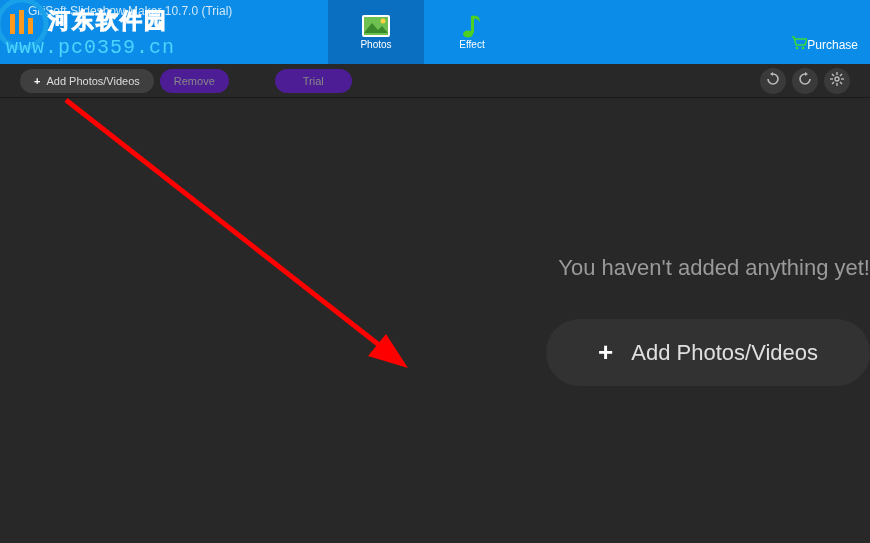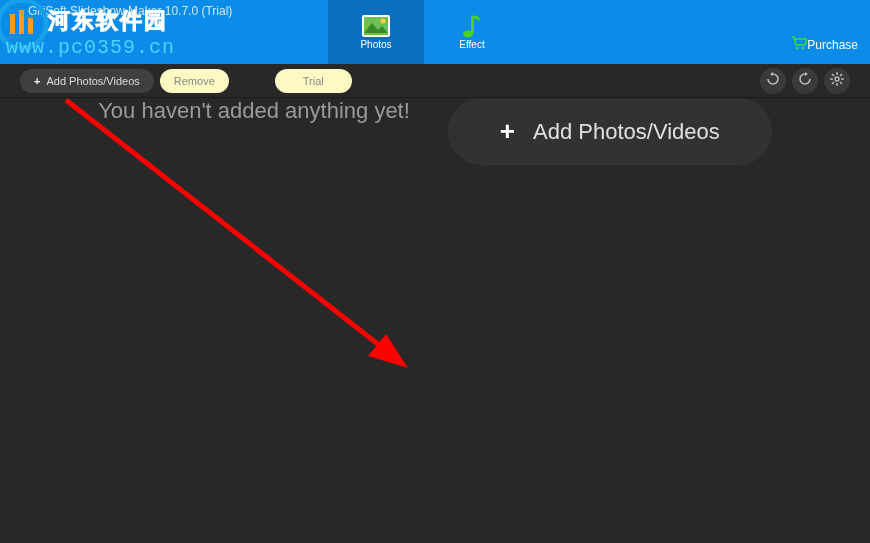--- a/index.html
+++ b/index.html
@@ -13,28 +13,28 @@
     .wm-url { position: absolute; left: 6px; top: 36px; font-size: 20px; color: #4dd4ff; z-index: 21; pointer-events: none; letter-spacing: 1px; font-family: Liberation Mono, monospace; }
     
     .tabs { margin-left: 328px; display: flex; height: 100%; }
     .tab { width: 96px; display: flex; flex-direction: column; align-items: center; justify-content: center; gap: 2px; color: #fff; font-size: 10px; cursor: pointer; }
     .tab.active { background: #0a6fc0; }
     .tab-icon { width: 28px; height: 22px; display: flex; align-items: center; justify-content: center; }
     
     .purchase { position: absolute; right: 12px; top: 36px; display: flex; align-items: center; color: #fff; font-size: 12px; cursor: pointer; }
     
     .toolbar { height: 34px; background: #282828; display: flex; align-items: center; padding: 0 20px; gap: 6px; border-bottom: 1px solid #1a1a1a; }
-    .tool-btn { height: 24px; padding: 0 14px; border-radius: 12px; background: #fef9c3; color: #888; font-size: 11px; display: flex; align-items: center; gap: 6px; cursor: pointer; border: none; }
+    .tool-btn { height: 24px; padding: 0 14px; border-radius: 12px; background: #4c1d95; color: #888; font-size: 11px; display: flex; align-items: center; gap: 6px; cursor: pointer; border: none; }
     .tool-btn.primary { background: #3f3f3f; color: #ddd; }
     .tool-btn.wide { padding: 0 28px; }
     .tool-spacer { flex: 1; }
     .icon-btn { width: 26px; height: 26px; border-radius: 50%; background: #3a3a3a; display: flex; align-items: center; justify-content: center; color: #bbb; cursor: pointer; border: none; }
     .gap { width: 34px; }
     
-    .main { position: relative; height: calc(100% - 64px - 34px); display: flex; flex-direction: row; align-items: flex-start; justify-content: center; gap: 38px; }
+    .main { position: relative; height: calc(100% - 64px - 34px); display: flex; flex-direction: column; align-items: flex-end; justify-content: center; gap: 38px; }
     .empty-msg { color: #9a9a9a; font-size: 22px; }
     .add-big { padding: 18px 52px; border-radius: 40px; background: #323232; color: #e0e0e0; font-size: 22px; display: flex; align-items: center; gap: 18px; cursor: pointer; border: none; }
     .plus-big { font-size: 26px; font-weight: bold; color: #fff; }
     
     .arrow-overlay { position: absolute; left: 60px; top: 94px; pointer-events: none; z-index: 30; }
   </style>
 </head>
 <body>
 
 <div class="header">

